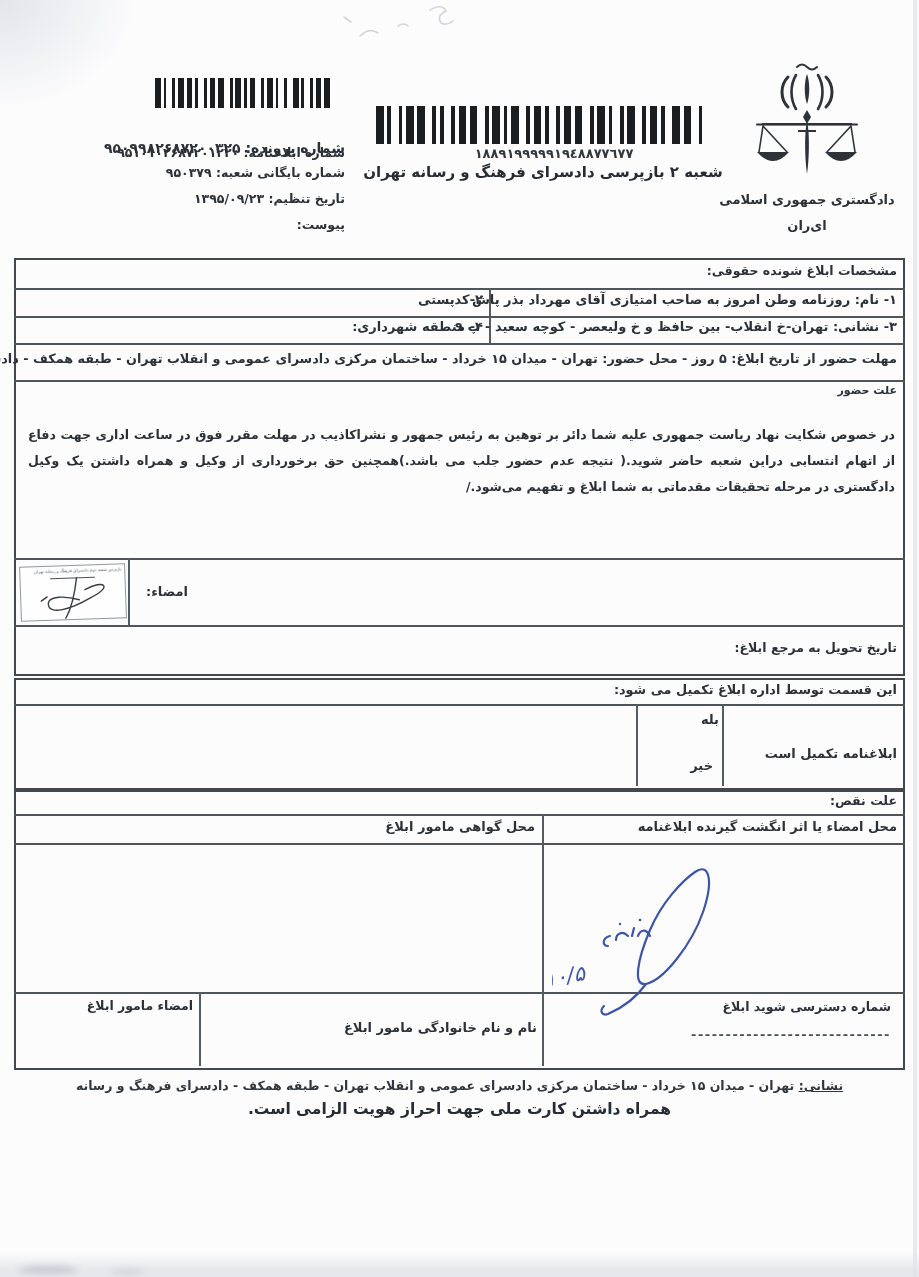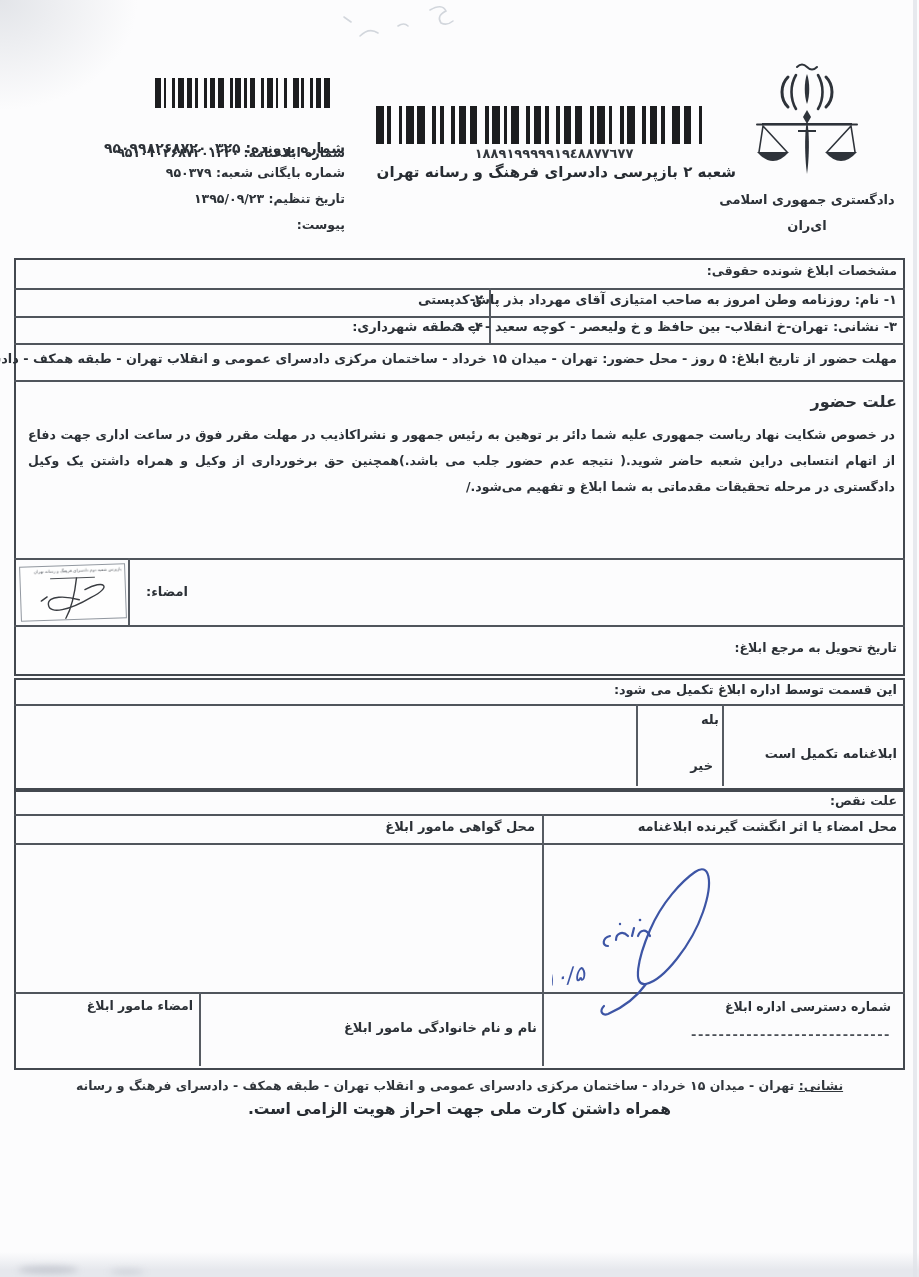--- a/index.html
+++ b/index.html
@@ -175,21 +175,21 @@
       <span class="b" style="flex-grow:1;"></span>
       <span class="" style="flex-grow:2;"></span>
       <span class="b" style="flex-grow:2;"></span>
       <span class="" style="flex-grow:1;"></span>
       <span class="b" style="flex-grow:2;"></span>
       <span class="" style="flex-grow:2;"></span>
       <span class="b" style="flex-grow:1;"></span>
       <span class="" style="flex-grow:2;"></span>
     </div>
   <div class="num" style="left:387px;top:146px;width:334px;font-size:13px;letter-spacing:3px;direction:ltr;">١٨٨٩١٩٩٩٩٩١٩٤٨٨٧٧٦٧٧</div>
-  <div class="t" style="left:350px;top:163px;width:386px;text-align:right;font-size:15px;color:#272c32;">شعبه ۲ بازپرسی دادسرای فرهنگ و رسانه تهران</div>
+  <div class="t" style="left:350px;top:163px;width:386px;text-align:center;font-size:15px;color:#272c32;">شعبه ۲ بازپرسی دادسرای فرهنگ و رسانه تهران</div>
 
   <svg style="position:absolute;left:742px;top:62px;" width="130" height="118" viewBox="0 0 130 118" fill="none" stroke="#2e333a" stroke-width="2.4" stroke-linecap="round">
 
     <path d="M55,5 q5,-5 10,0 q5,5 10,0" stroke-width="2"></path>
 
     <path d="M65,12 C68,20 68,34 65,42 C62,34 62,20 65,12 Z" fill="#2e333a" stroke="none"></path>
     <path d="M46,15 C38,23 38,37 46,45" stroke-width="3"></path>
     <path d="M54,13 C48,23 48,37 54,47" stroke-width="2.6"></path>
     <path d="M84,15 C92,23 92,37 84,45" stroke-width="3"></path>
     <path d="M76,13 C82,23 82,37 76,47" stroke-width="2.6"></path>
@@ -222,21 +222,21 @@
   <div class="vl" style="left:489px;top:288px;height:55px;"></div>
   <div class="vl" style="left:128px;top:558px;height:67px;"></div>
 
   <div class="t" style="top:263px;right:22px;font-size:12.5px;">مشخصات ابلاغ شونده حقوقی:</div>
   <div class="t" style="top:292px;right:22px;">۱- نام: روزنامه وطن امروز به صاحب امتیازی آقای مهرداد بذر پاش</div>
   <div class="t" style="top:292px;right:436px;text-align:center;">۲-کدپستی</div>
   <div class="t" style="top:319px;right:22px;">۳- نشانی: تهران-خ انقلاب- بین حافظ و خ ولیعصر - کوچه سعید - پ ۹</div>
   <div class="t" style="top:319px;right:436px;">۴- منطقه شهرداری:</div>
   <div class="t" style="top:351px;right:22px;font-size:12.8px;">مهلت حضور از تاریخ ابلاغ: ۵ روز - محل حضور: تهران - میدان ۱۵ خرداد - ساختمان مرکزی دادسرای عمومی و انقلاب تهران - طبقه همکف - دادسرای فرهنگ و رسانه</div>
 
-  <div class="t" style="top:392px;right:22px;font-size:16px;">علت حضور</div>
+  <div class="t" style="top:384px;right:22px;font-size:11px;">علت حضور</div>
   <div class="para" style="left:28px;top:422px;width:867px;">در خصوص شکایت نهاد ریاست جمهوری علیه شما دائر بر توهین به رئیس جمهور و نشراکاذیب در مهلت مقرر فوق در ساعت اداری جهت دفاع از اتهام انتسابی دراین شعبه حاضر شوید.( نتیجه عدم حضور جلب می باشد.)همچنین حق برخورداری از وکیل و همراه داشتن یک وکیل دادگستری در مرحله تحقیقات مقدماتی  به شما ابلاغ و تفهیم می‌شود./</div>
 
   <div class="stamp" style="left:20px;top:565px;width:104px;height:53px;">
     <div class="tt" style="right:3px;top:2px;">بازپرس شعبه دوم دادسرای فرهنگ و رسانه تهران</div>
     <svg style="position:absolute;left:0;top:6px;" width="104" height="47" viewBox="0 0 104 47" fill="none" stroke="#3a3d42" stroke-width="1.4" stroke-linecap="round">
       <path d="M30,6 L74,6" stroke-width="0.9"></path>
       <path d="M64,18 C84,8 92,16 70,26 C48,38 28,42 27,32 C26,22 46,24 58,28"></path>
       <path d="M56,6 C54,20 50,36 44,46"></path>
       <path d="M20,28 l6,-4"></path>
     </svg>
@@ -271,21 +271,21 @@
     <path d="M94,128 C84,142 70,152 56,158 C50,160 47,155 52,150"></path>
     <path d="M98,80 C94,72 88,74 86,80"></path>
     <path d="M82,72 l-2,8"></path>
     <path d="M76,80 C70,74 64,78 64,84"></path>
     <path d="M58,80 C50,82 50,90 56,90"></path>
     <circle cx="88" cy="64" r="1.3" fill="#3d55a5" stroke="none"></circle>
     <circle cx="68" cy="68" r="1.2" fill="#3d55a5" stroke="none"></circle>
     <text x="34" y="124" font-size="21" fill="#3d55a5" stroke="none" font-style="italic" transform="rotate(-9 34 124)" direction="rtl">۹۵/۱۰/۵</text>
   </svg>
 
-  <div class="t" style="top:999px;right:28px;font-size:12.5px;">شماره دسترسی اداره ابلاغ</div>
+  <div class="t" style="top:999px;right:28px;font-size:12.5px;">شماره دسترسی شوید ابلاغ</div>
   <div class="t dashes" style="top:1027px;right:28px;">-----------------------------</div>
   <div class="t" style="top:1020px;right:382px;">نام و نام خانوادگی مامور ابلاغ</div>
   <div class="t" style="top:998px;right:726px;font-size:12.5px;">امضاء مامور ابلاغ</div>
 
   <div class="footer-line" style="top:1078px;font-size:12.5px;color:#31363c;">
     <span style="text-decoration:underline;">نشانی:</span><span> تهران - میدان ۱۵ خرداد - ساختمان مرکزی دادسرای عمومی و انقلاب تهران - طبقه همکف - دادسرای فرهنگ و رسانه</span>
   </div>
   <div class="footer-line" style="top:1100px;font-size:15.5px;color:#272c32;">همراه داشتن کارت ملی جهت احراز هویت الزامی است.</div>
 
   <div style="position:absolute;left:0;top:1252px;width:919px;height:25px;background:linear-gradient(to bottom, rgba(233,235,239,0), #e6e8ed 70%);"></div>

